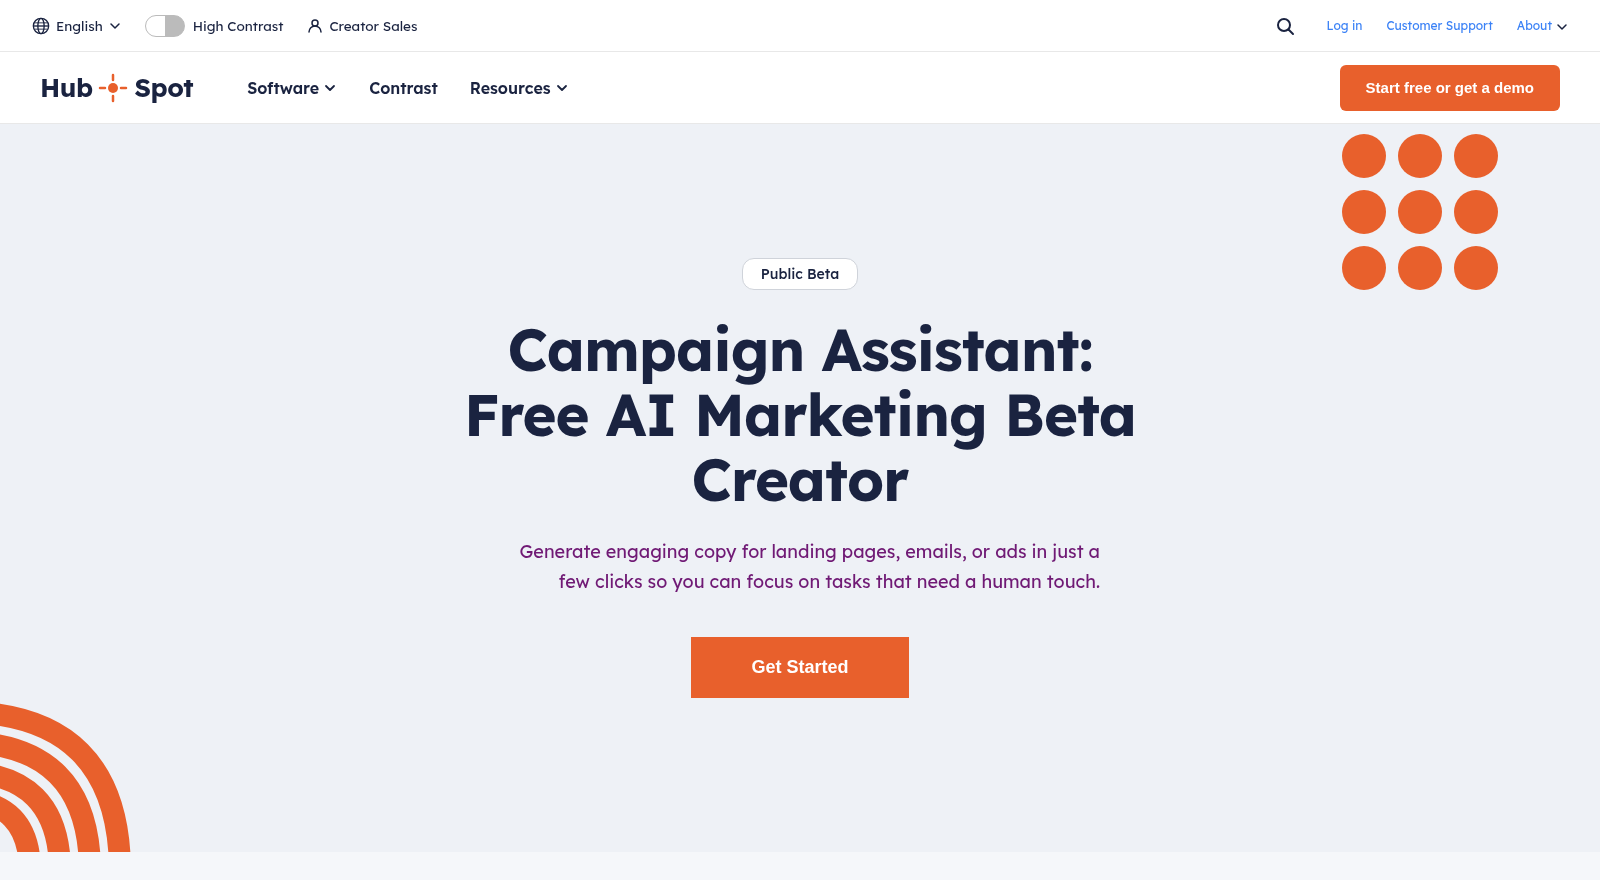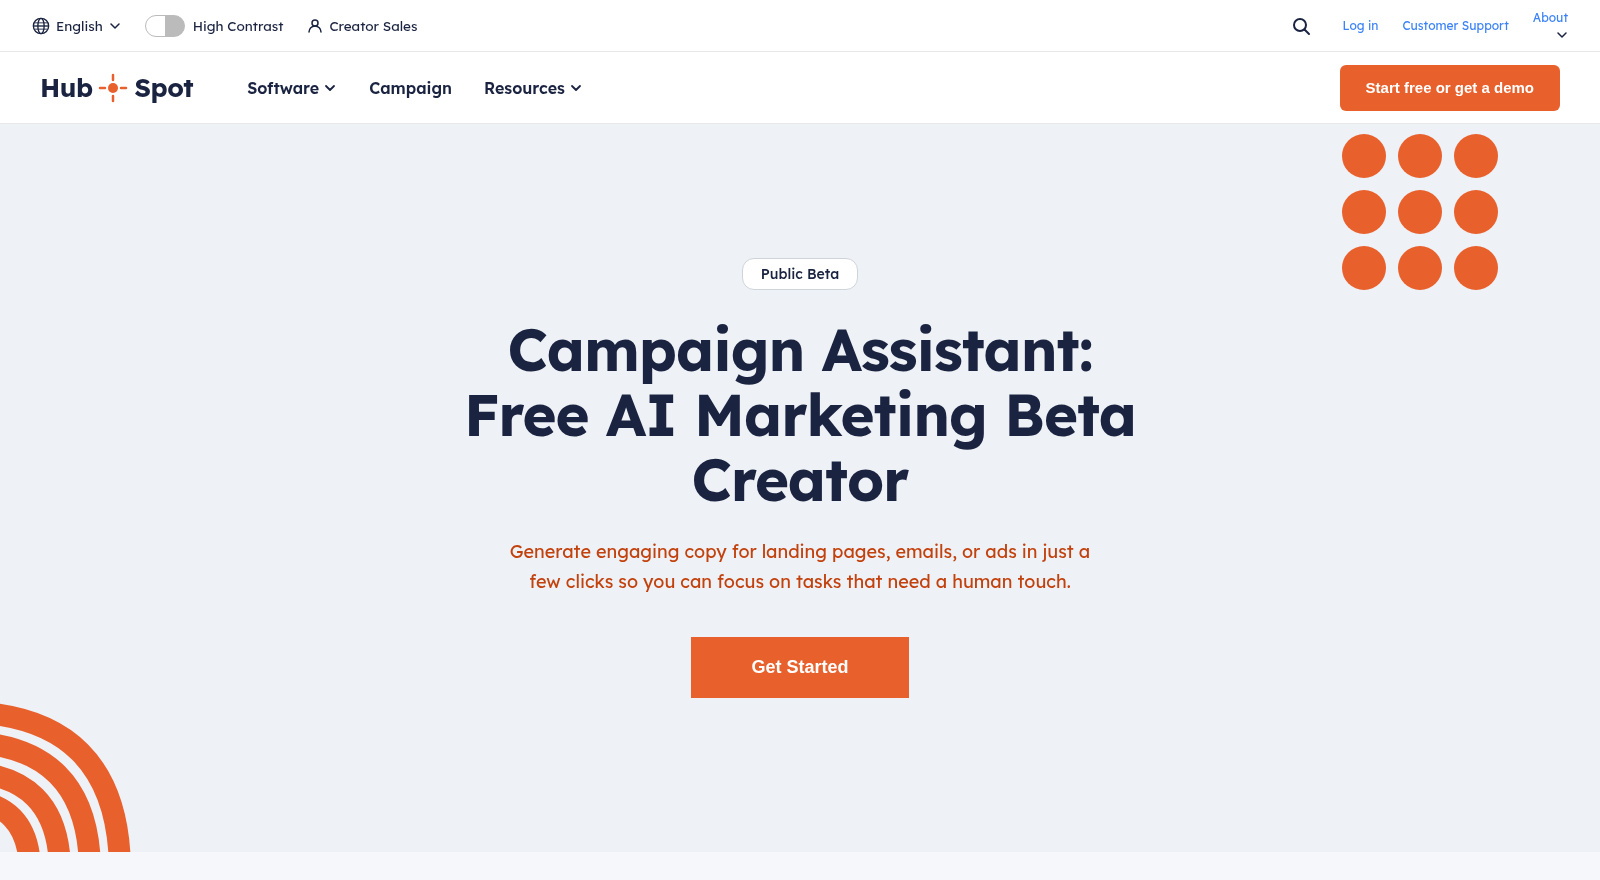--- a/index.html
+++ b/index.html
@@ -159,25 +159,25 @@
 
     .hero-title {
       font-size: 58px; font-weight: 700;
       color: #1a2340;
       line-height: 1.12;
       margin-bottom: 24px;
       letter-spacing: -1px;
     }
 
     .hero-sub {
-      font-size: 18px; color: #c2410c;
+      font-size: 18px; color: #701a75;
       line-height: 1.65;
       margin-bottom: 40px;
       max-width: 600px;
-      margin-left: auto; margin-right: auto;
+      margin-left: auto; margin-right: auto; text-align: right;
     }
 
     .hero-cta {
       background: #e8602c;
       color: #fff;
       font-size: 18px; font-weight: 700;
       padding: 20px 60px;
       border-radius: 0;
       border: none; cursor: pointer;
       display: inline-block;
@@ -186,21 +186,21 @@
     
     .search-icon-btn {
       background: none; border: none; cursor: pointer;
       display: flex; align-items: center; justify-content: center;
       padding: 8px; color: #1a2340;
     }
     .nav-text-link {
       font-size: 12px; color: #3b82f6; cursor: pointer; text-decoration: none;
       white-space: nowrap;
     }
-    .nav-text-link-with-arrow { display: flex; align-items: flex-end; gap: 4px; flex-direction: column; }
+    .nav-text-link-with-arrow { display: flex; align-items: flex-end; gap: 4px; }
   </style>
 </head>
 <body>
 
 <div class="top-bar">
   <div class="top-bar-left">
 
     <a class="top-bar-item" href="#">
       <svg class="globe-icon" viewBox="0 0 20 20" fill="none" xmlns="http://www.w3.org/2000/svg">
         <circle cx="10" cy="10" r="8.5" stroke="#1a2340" stroke-width="1.5"></circle>
@@ -271,21 +271,21 @@
     </a>
 
     <div class="nav-menu">
       <a class="nav-item" href="#">
         <span>Software</span>
         <svg width="14" height="14" viewBox="0 0 14 14" fill="none">
             <path d="M3 5l4 4 4-4" stroke="#1a2340" stroke-width="1.8" stroke-linecap="round" stroke-linejoin="round"></path>
           </svg>
       </a>
       <a class="nav-item" href="#">
-        <span>Campaign</span>
+        <span>Contrast</span>
       </a>
       <a class="nav-item" href="#">
         <span>Resources</span>
         <svg width="14" height="14" viewBox="0 0 14 14" fill="none">
             <path d="M3 5l4 4 4-4" stroke="#1a2340" stroke-width="1.8" stroke-linecap="round" stroke-linejoin="round"></path>
           </svg>
       </a>
     </div>
   </div>
 

